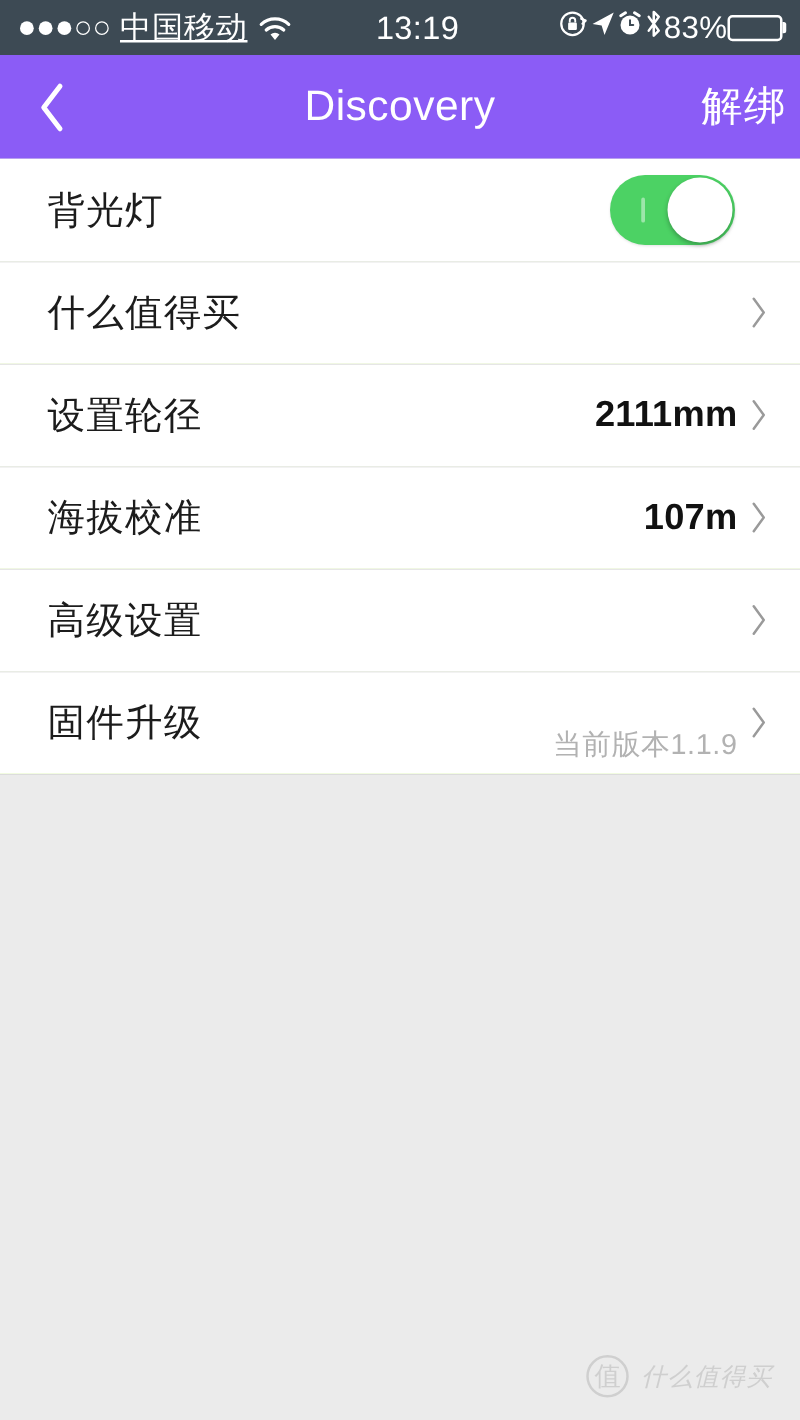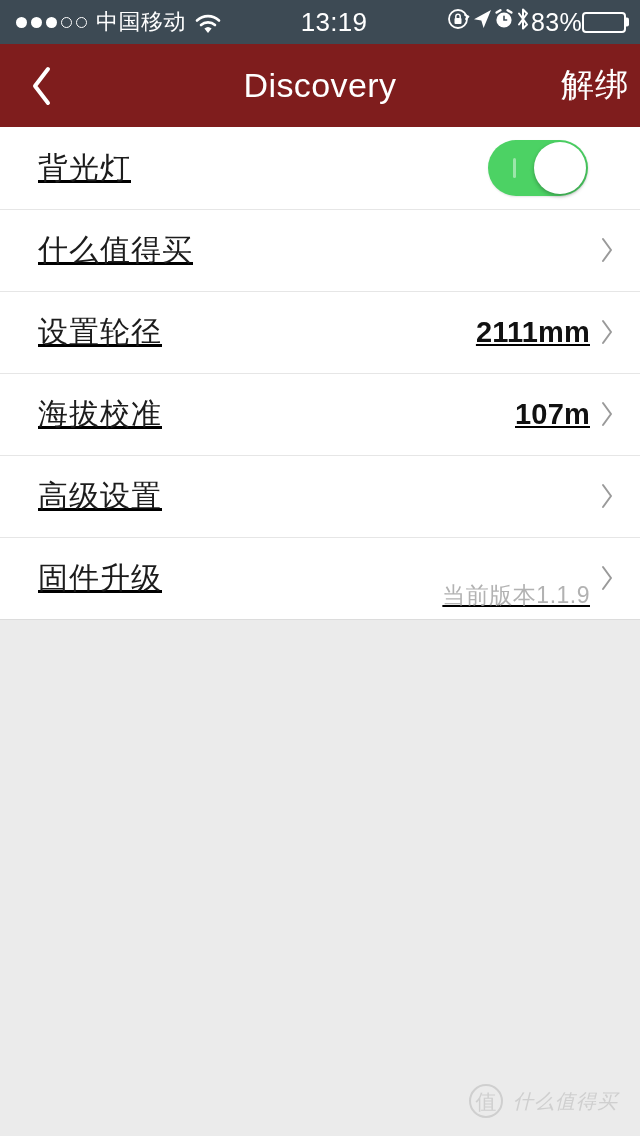--- a/index.html
+++ b/index.html
@@ -43,23 +43,24 @@
     height: 11px;
     border-radius: 50%;
     background: #ffffff;
   }
   .dot.hollow {
     background: transparent;
     border: 1.5px solid #ffffff;
     box-sizing: border-box;
   }
   .carrier {
-    font-size: 22px;
+    font-size: 25px;
     letter-spacing: 0.5px;
     line-height: 1;
+    text-decoration: underline;
   }
   .wifi-icon {
     display: inline-block;
     width: 26px;
     height: 20px;
     position: relative;
   }
   .sb-center {
     position: absolute;
     left: 0;
@@ -106,21 +107,21 @@
     transform: translateY(-50%);
     width: 3px;
     height: 9px;
     background: #ffffff;
     border-radius: 0 2px 2px 0;
   }
 
   
   .nav-bar {
     height: 83px;
-    background: #7f1d1d;
+    background: #8b5cf6;
     position: relative;
     display: flex;
     align-items: center;
     gap: 24px;
   }
   .nav-back {
     width: 84px;
     height: 100%;
     display: flex;
     align-items: center;
@@ -143,21 +144,20 @@
     color: #ffffff;
     font-size: 33px;
     letter-spacing: 1px;
     position: relative;
     z-index: 2;
   }
 
   
   .list {
     background: #bef264;
-    text-decoration: underline;
   }
   .row {
     height: 82px;
     display: flex;
     align-items: center;
     padding: 0 24px 0 38px;
     position: relative;
     box-sizing: border-box;
     background: #ffffff;
   }

